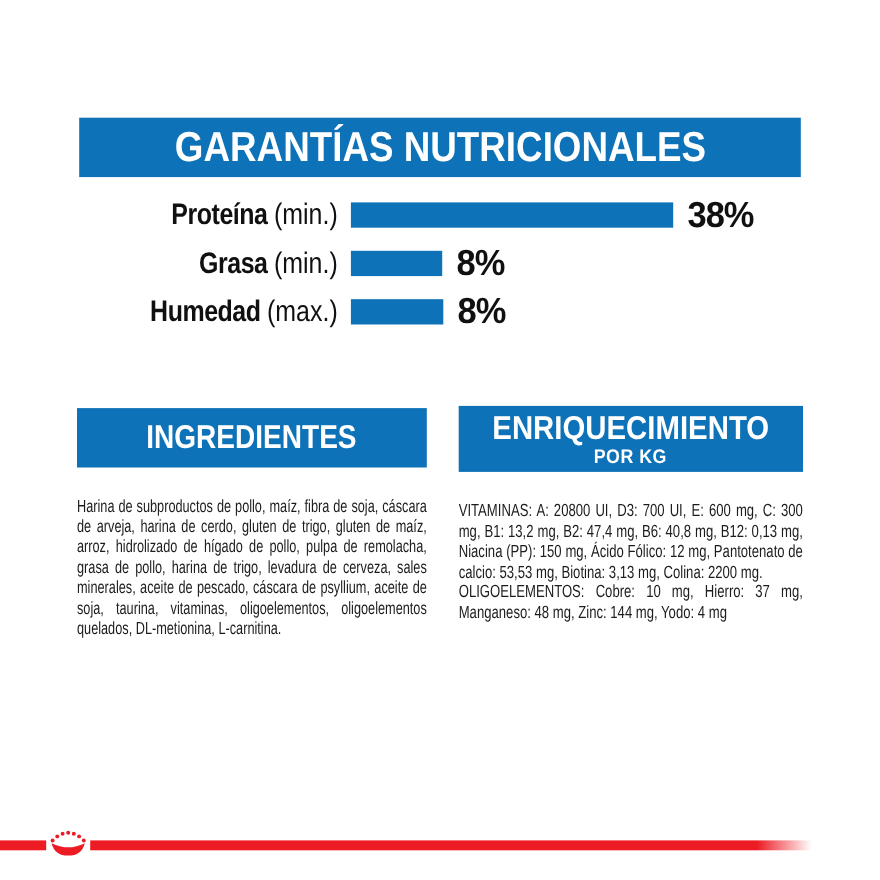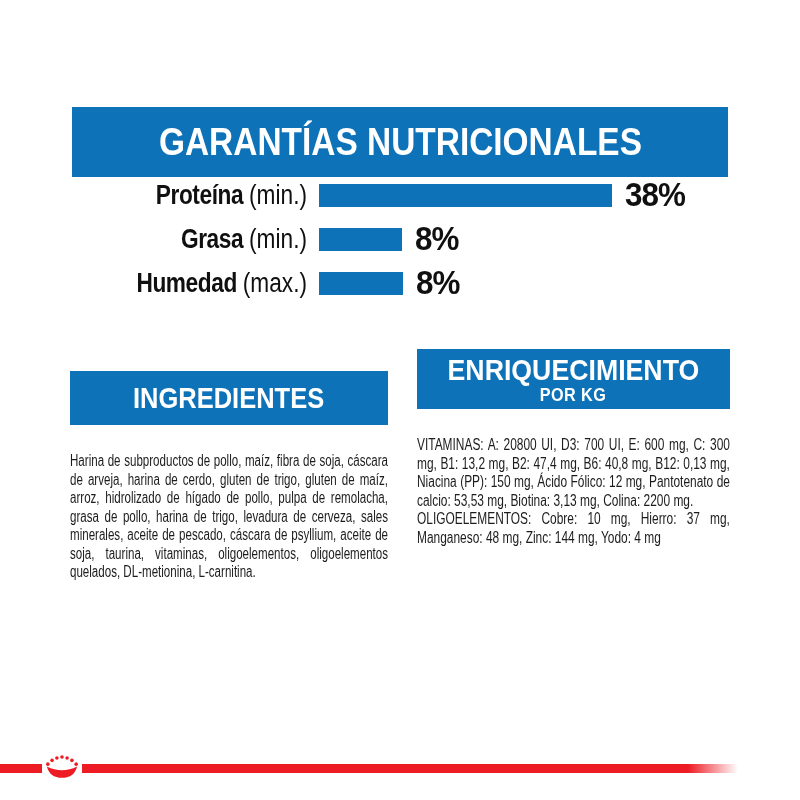--- a/index.html
+++ b/index.html
@@ -3,21 +3,21 @@
 <meta charset="utf-8">
 <style>
   html,body { margin:0; padding:0; background:#ffffff; }
   #stage {
     position:relative; width:800px; height:800px; background:#ffffff;
     overflow:hidden; font-family:"Liberation Sans", sans-serif; color:#1b1b1b;
   }
 
   
   .banner {
-    position:absolute; left:72px; top:107px; width:656px; height:70px;
+    position:absolute; left:72px; top:107px; width:656px; height:54px;
     background:#0d72b8; display:flex; align-items:center; justify-content:center;
   }
   .banner span {
     color:#ffffff; font-weight:bold; font-size:38px; letter-spacing:0px;
     transform:scaleX(0.88); white-space:nowrap;
   }
 
   
   .rows { position:absolute; left:4px; top:174px; width:800px;
           display:flex; flex-direction:column; gap:2px; }
@@ -26,21 +26,21 @@
              white-space:nowrap; transform:scaleX(0.84); transform-origin:100% 50%; }
   .g-name { font-weight:bold; letter-spacing:-0.5px; }
   .g-qual { font-weight:400; margin-left:7px; }
   .g-bar  { height:23px; background:#0d72b8; margin-left:12px; flex:none; }
   .g-value{ margin-left:13px; font-size:33px; font-weight:bold; color:#101010;
             letter-spacing:-1px; transform:scaleX(0.95); transform-origin:0 50%;
             white-space:nowrap; }
 
   
   .col-left  { position:absolute; left:70px;  top:371px; width:318px; }
-  .col-right { position:absolute; left:417px; top:349px; width:313px; }
+  .col-right { position:absolute; left:417px; top:369px; width:313px; }
   .hdr { background:#0d72b8; color:#ffffff; text-align:center; font-weight:bold;
          display:flex; flex-direction:column; align-items:center; justify-content:center; }
   .hdr-ing { height:54px; }
   .hdr-ing span { font-size:30px; transform:scaleX(0.85); white-space:nowrap; }
   .hdr-enr { height:60px; }
   .hdr-enr .l1 { font-size:30px; line-height:32px; transform:scaleX(0.89); white-space:nowrap; }
   .hdr-enr .l2 { font-size:18px; line-height:18px; letter-spacing:0.5px;
                  transform:scaleX(0.9); white-space:nowrap; }
 
   .body-wrap { margin-top:27px; }

